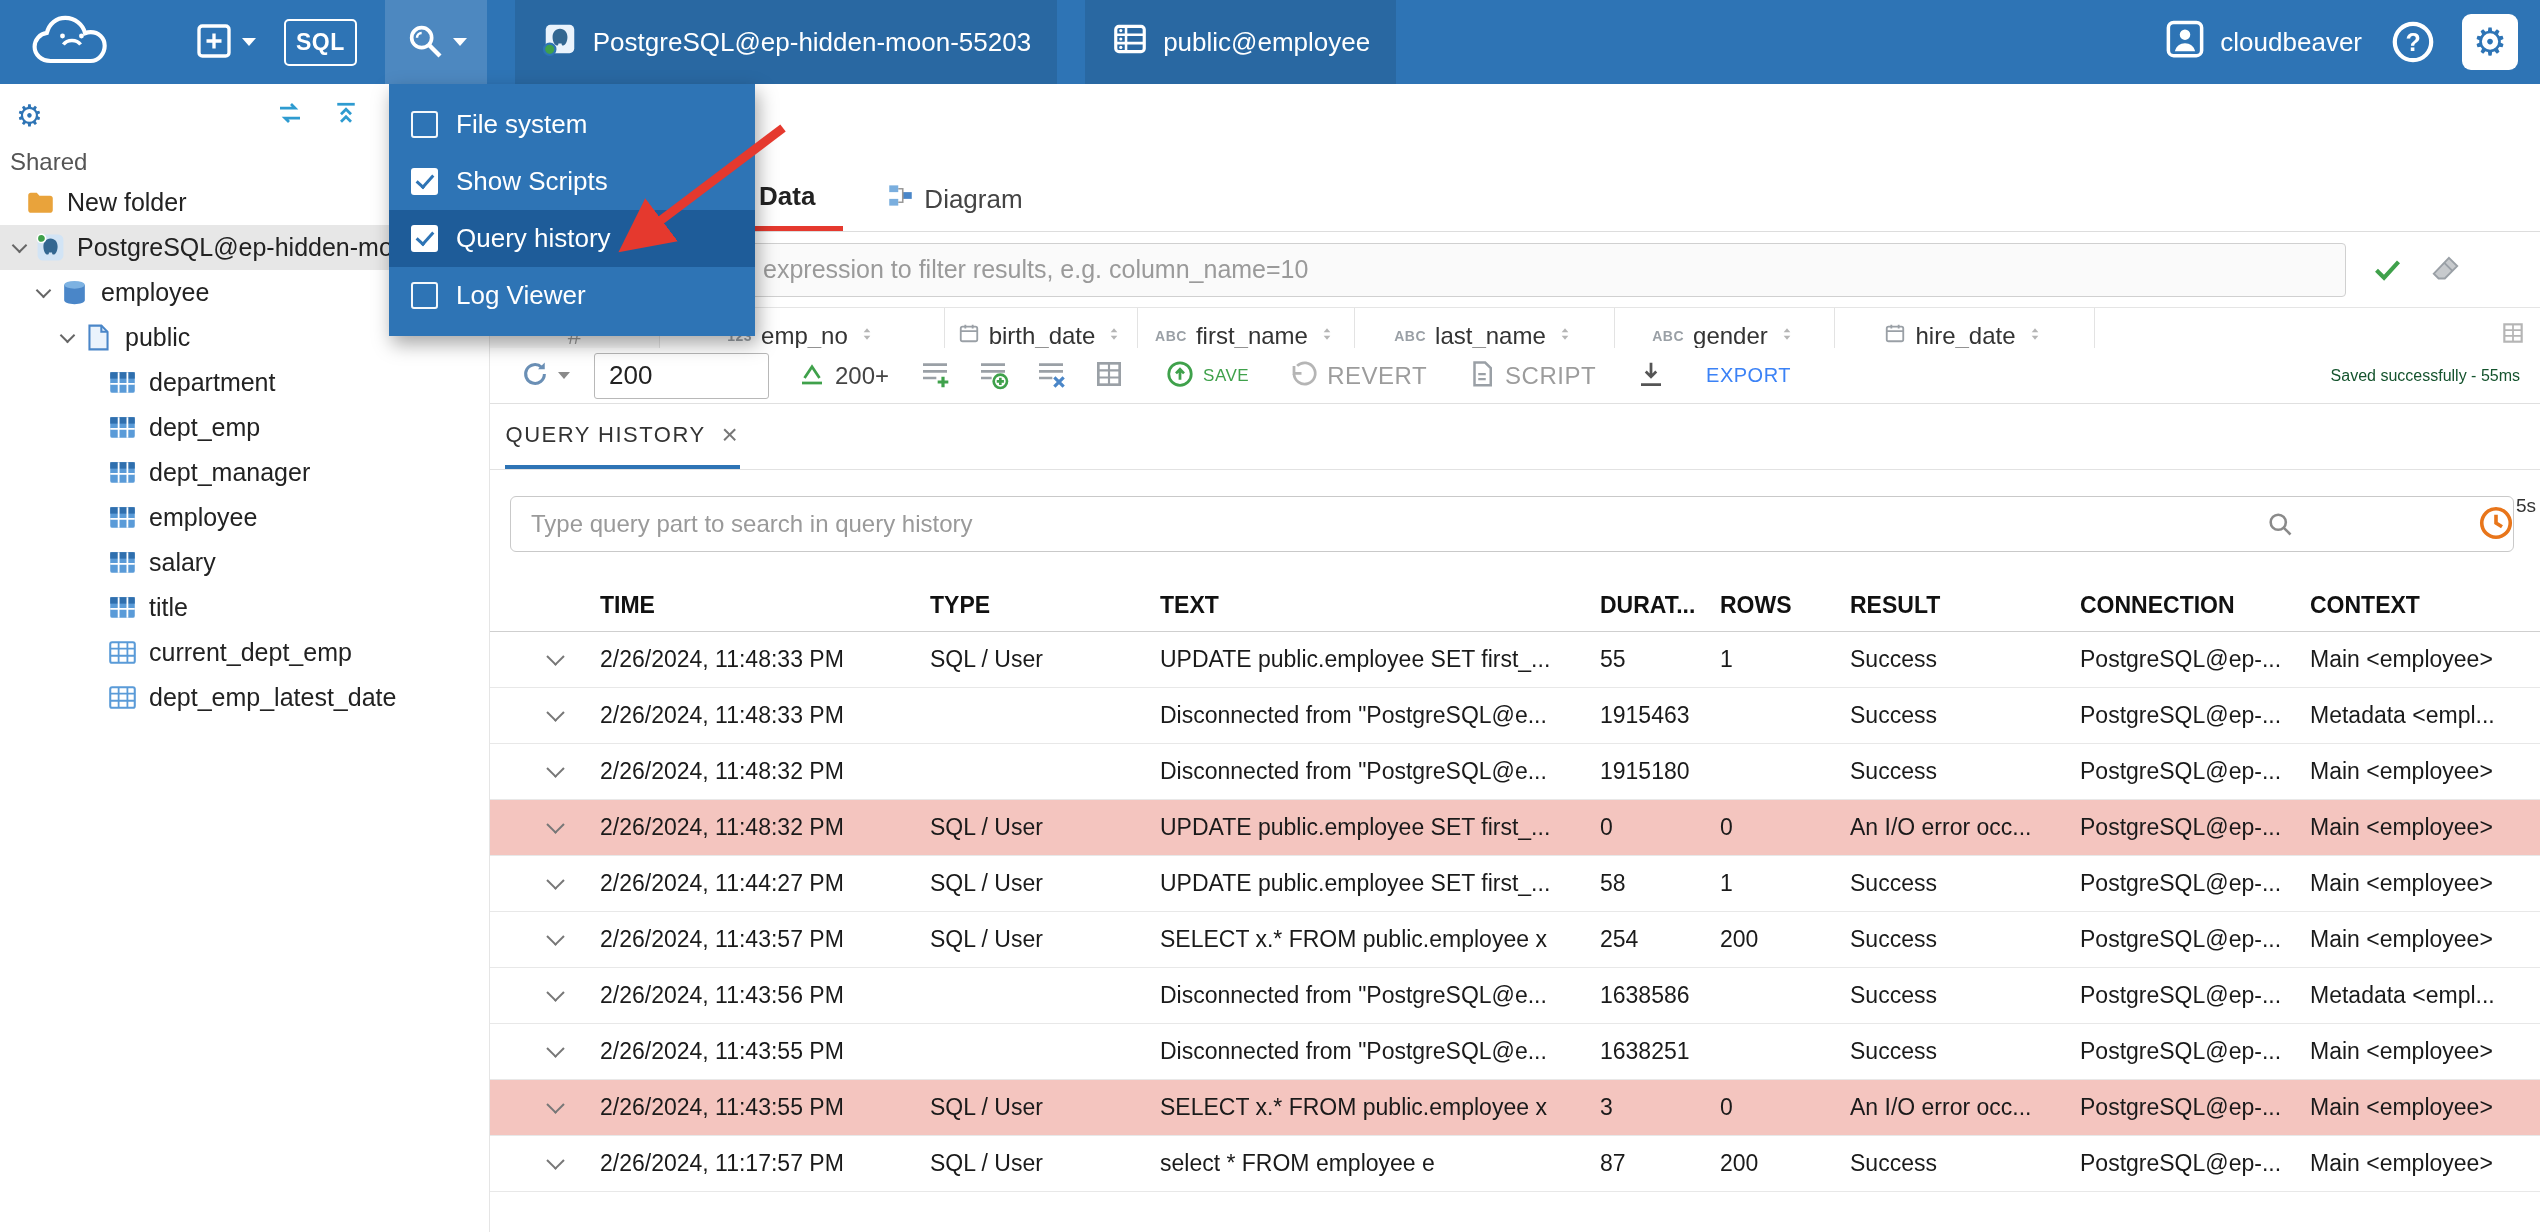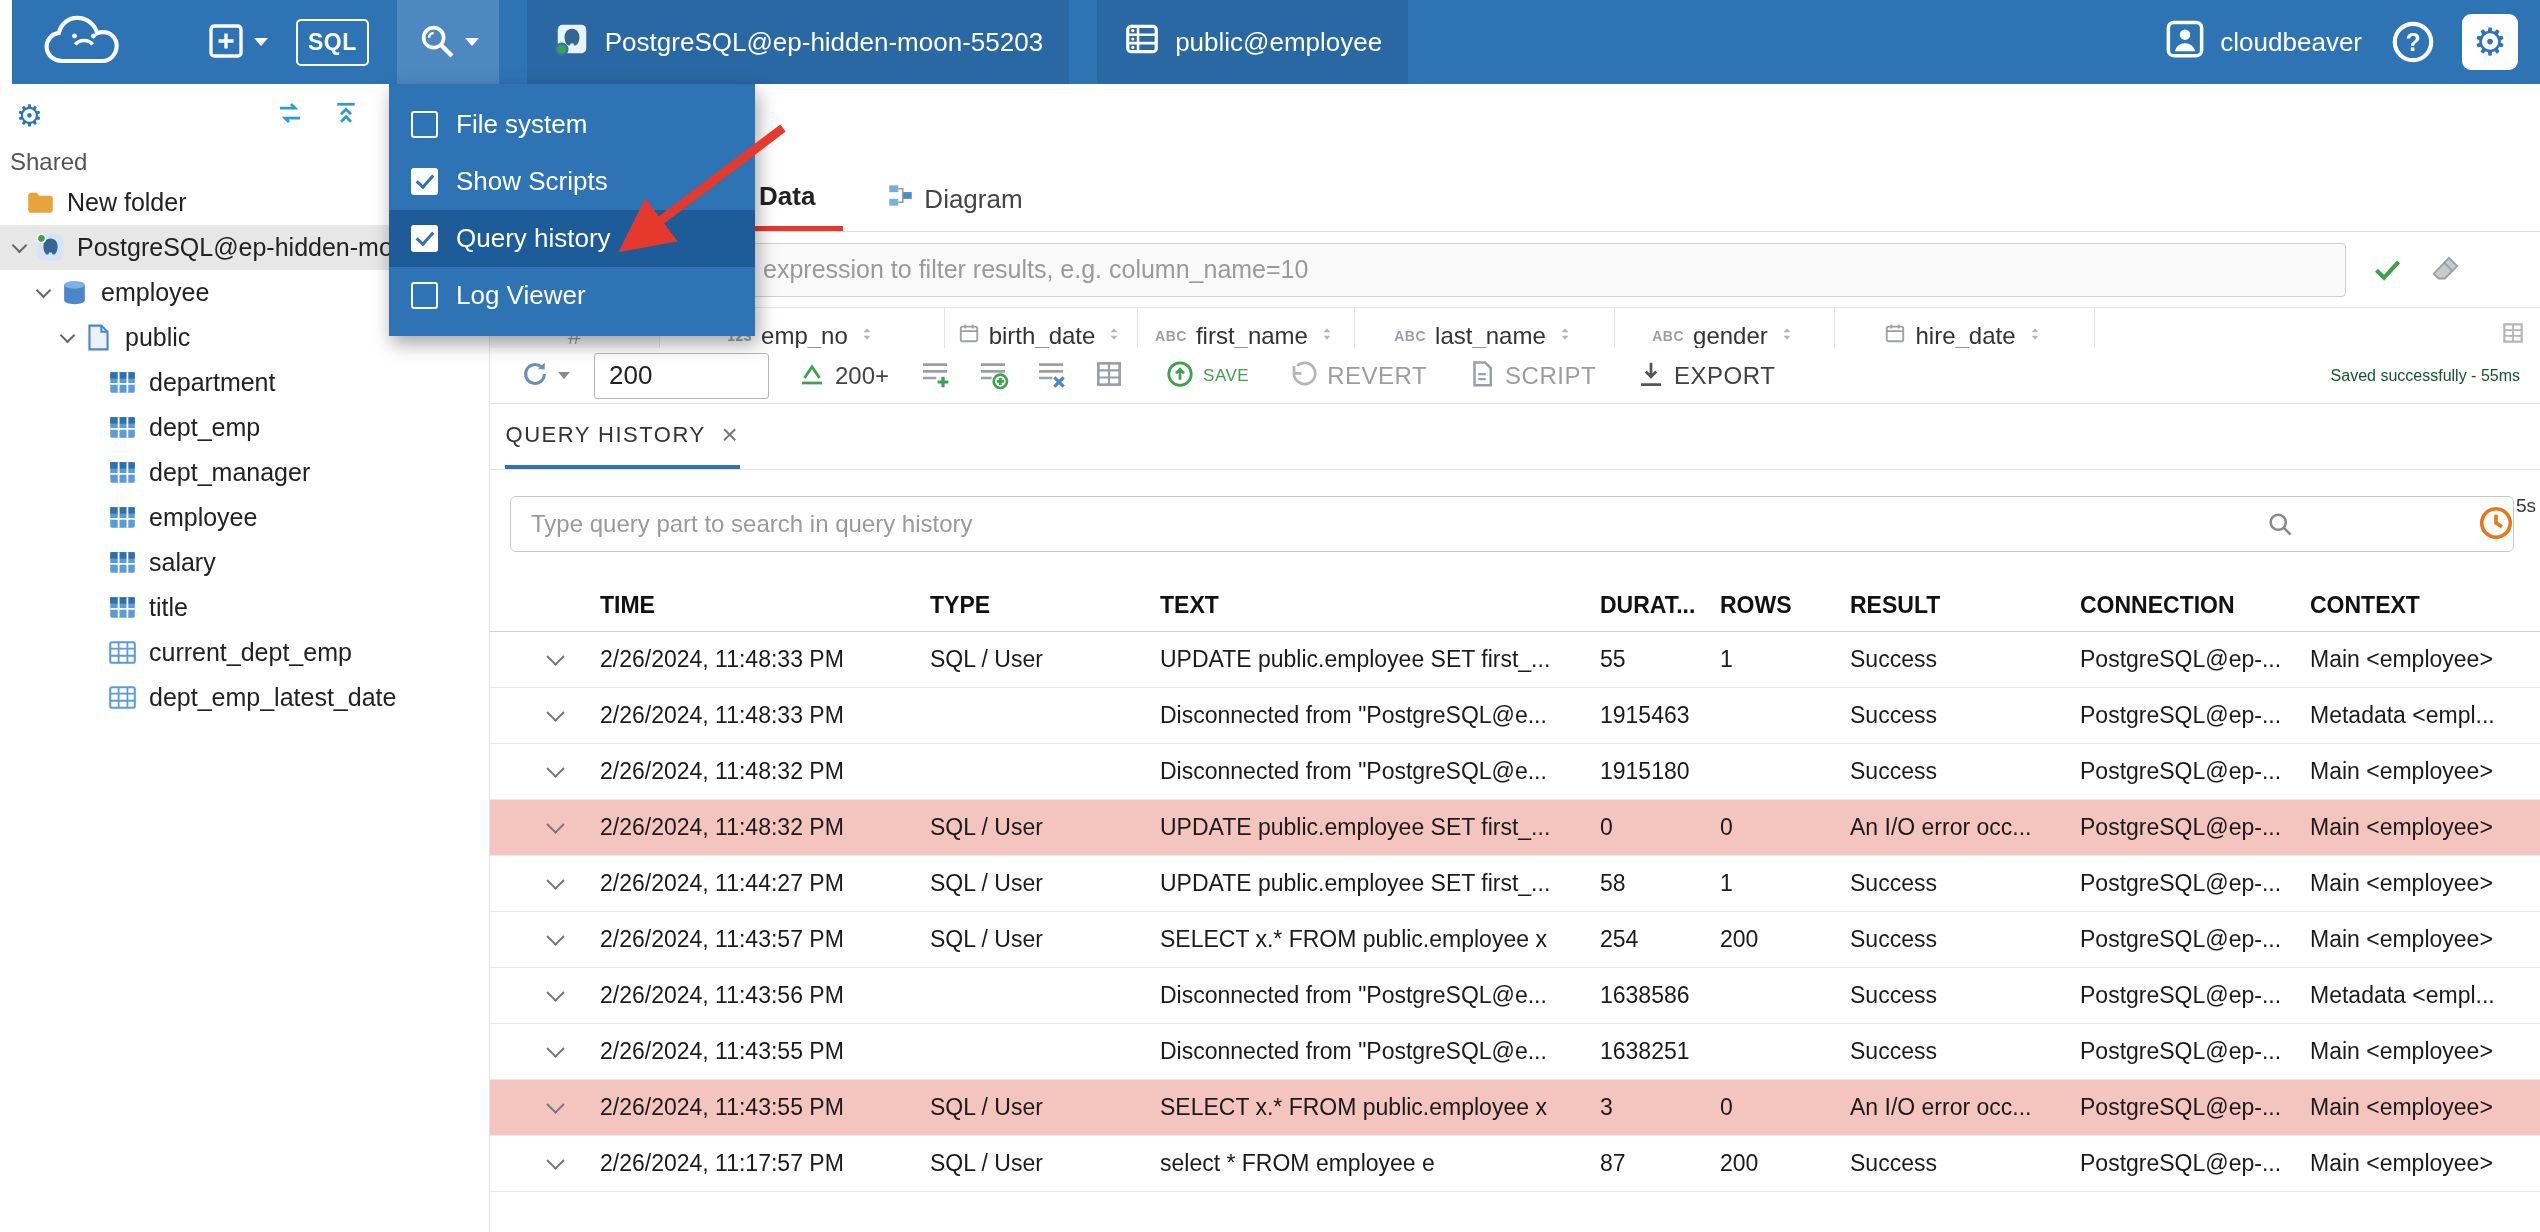--- a/index.html
+++ b/index.html
@@ -1,21 +1,21 @@
 <!DOCTYPE html>
 <html><head>
 <meta charset="utf-8">
 <style>
   * { margin:0; padding:0; box-sizing:border-box; }
   html,body { width:2540px; height:1232px; overflow:hidden; }
   body { font-family:"Liberation Sans", sans-serif; background:#fff; position:relative; }
   .app { position:absolute; inset:0; }
 
   
-  .topbar { position:absolute; top:0; left:12px; right:0; height:84px; background:#2e74b5; display:flex; align-items:center; padding:0 22px; color:#fff; z-index:10; }
+  .topbar { position:absolute; top:0; left:0; right:0; height:84px; background:#2e74b5; display:flex; align-items:center; padding:0 22px; color:#fff; z-index:10; }
   .logo { width:112px; height:62px; margin-right:46px; display:flex; align-items:center; }
   .logo svg { width:100%; height:100%; }
   .tb-btn { display:flex; align-items:center; gap:8px; height:84px; padding:0 14px; background:transparent; border:none; color:#fff; cursor:pointer; }
   .tb-btn svg { width:40px; height:40px; }
   .sql-box { border:2.5px solid #fff; border-radius:5px; font-size:23px; font-weight:bold; letter-spacing:.5px; padding:8px 10px; color:#fff; }
   .tools-btn { background:rgba(255,255,255,.15); margin-left:14px; padding:0 20px; }
   .caret { width:0; height:0; border-left:7px solid transparent; border-right:7px solid transparent; border-top:8px solid #fff; }
   .caret.gray { border-top-color:#8a8a8a; border-left-width:6px; border-right-width:6px; border-top-width:7px; }
   .tb-select { display:flex; align-items:center; gap:14px; height:84px; padding:0 26px; background:rgba(0,0,0,.10); margin-left:28px; font-size:26px; cursor:pointer; }
   .tb-select svg { width:38px; height:38px; }
@@ -77,21 +77,21 @@
   .ghcell svg.sort { width:20px; height:20px; }
   .gh-num { color:#9a9a9a; background:#f7f7f7; }
   .gh-filler { justify-content:flex-end; padding-right:14px; border-right:none; }
   .gh-filler svg { width:26px; height:26px; }
 
   .toolbar { height:56px; display:flex; align-items:center; padding:0 20px 0 30px; border-bottom:1px solid #e0e0e0; }
   .tbtn { display:flex; align-items:center; gap:8px; background:none; border:none; cursor:pointer; font-family:"Liberation Sans",sans-serif; }
   .tbtn svg { width:30px; height:30px; }
   .tlabel-green { color:#3fa14b; font-size:17px; letter-spacing:.5px; }
   .tlabel-gray { color:#9c9c9c; font-size:24px; letter-spacing:.5px; }
-  .tlabel-dark { color:#404040; font-size:24px; letter-spacing:.5px; }
+  .tlabel-dark { color:#3b82f6; font-size:20px; letter-spacing:.5px;margin-left:32px; }
   .rowlimit { width:175px; height:46px; border:1px solid #b8b8b8; border-radius:3px; font-size:26px; padding-left:14px; margin-left:24px; color:#222; font-family:"Liberation Sans",sans-serif; }
   .fetchmore { margin-left:28px; }
   .fetchmore span { font-size:24px; color:#444; }
   .editgrp { display:flex; align-items:center; gap:26px; margin-left:30px; }
   .editgrp .tbtn svg { width:32px; height:32px; }
   .gsep { margin-left:40px; }
   .tb-status { margin-left:auto; color:#14532d; font-size:16px; white-space:nowrap; }
 
   
   .history { position:relative; }

